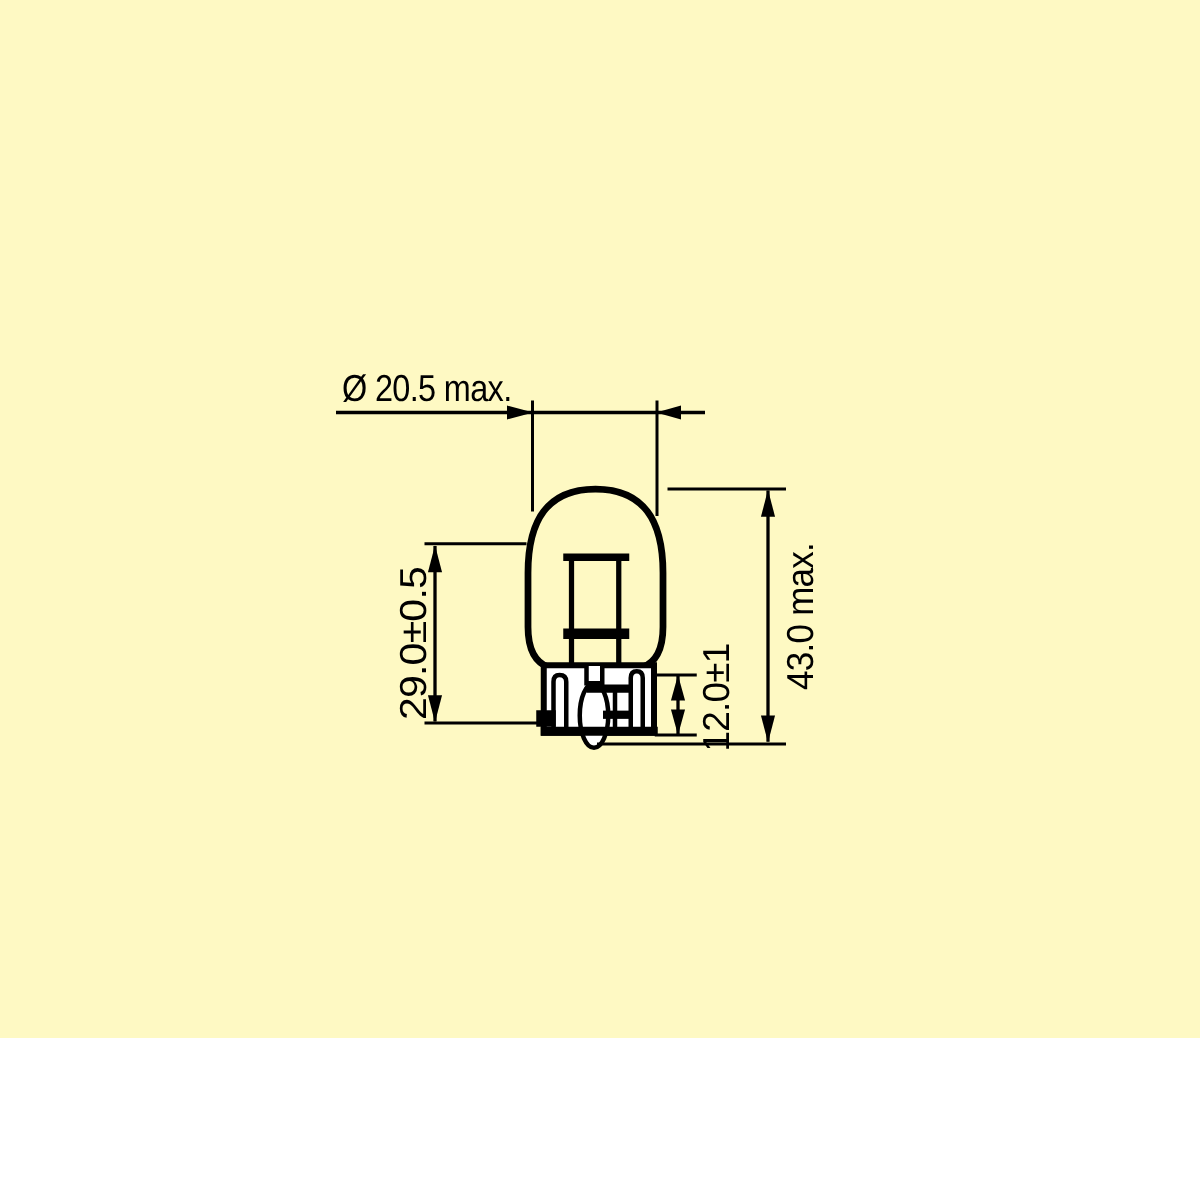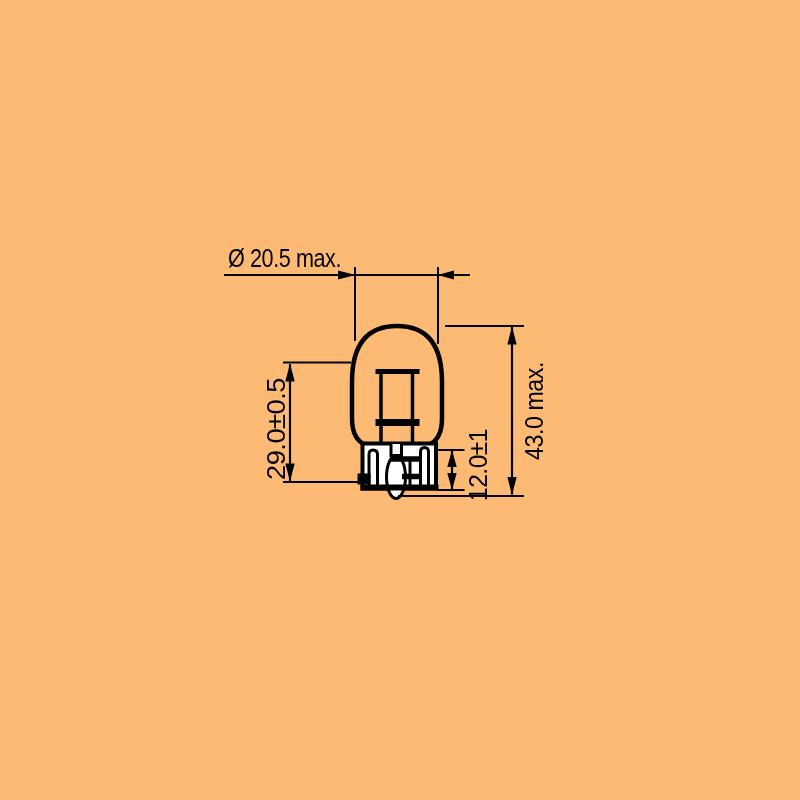--- a/index.html
+++ b/index.html
@@ -6,22 +6,22 @@
     margin: 0;
     padding: 0;
     width: 800px;
     height: 800px;
     background: #ffffff;
     overflow: hidden;
   }
   .canvas {
     position: relative;
     width: 800px;
-    height: 800px;
-    background: #fdba74;
+    height: 692px;
+    background: #fef9c3;
   }
   svg { display: block; color: #000000; }
   .stroke { stroke: currentColor; fill: none; }
   .stroke-thin { stroke: currentColor; fill: none; stroke-width: 2; }
   .dimline { stroke: currentColor; fill: none; stroke-width: 2.2; }
   .fillshape { fill: currentColor; stroke: none; }
   .whitefill { fill: #ffffff; stroke: currentColor; }
   .label {
     fill: currentColor;
     font-family: "Liberation Sans", sans-serif;

